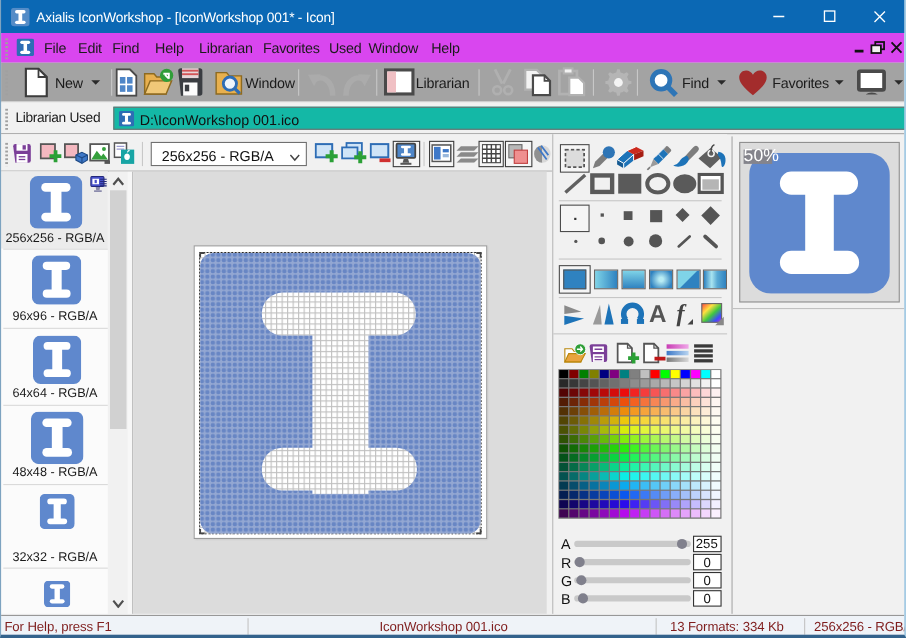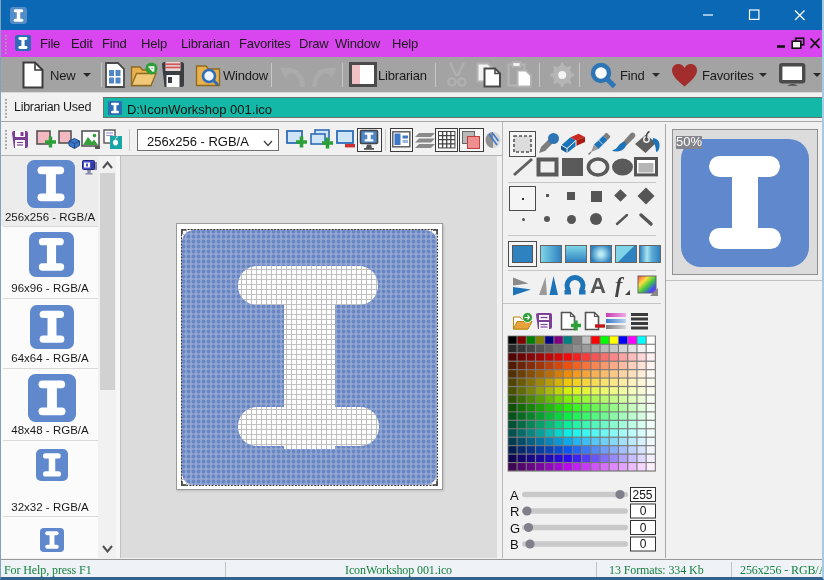--- a/index.html
+++ b/index.html
@@ -5,62 +5,63 @@
 html,body { width:824px; height:580px; overflow:hidden; }
 body { font-family:"Liberation Sans",sans-serif; position:relative; background:#f1f1f1; }
 .abs { position:absolute; }
 .mtxt { font-size:13px; letter-spacing:-0.2px; color:#1b1b1b; position:absolute; top:6px; }
 .grip { position:absolute; left:3px; width:4px; background-image:radial-gradient(circle, #a0a0a0 0.9px, transparent 1.1px); background-size:3.5px 3.5px; }
 .sep1 { position:absolute; width:1px; background:#c8c8c8; }
 .tbtxt { font-size:13px; letter-spacing:-0.2px; color:#1b1b1b; position:absolute; }
 .arrow-down { position:absolute; width:0; height:0; border-left:4px solid transparent; border-right:4px solid transparent; border-top:4.6px solid #2a2a2a; }
 .lbl { position:absolute; font-size:11.5px; color:#1a1a1a; width:98px; text-align:center; }
 .isep { position:absolute; left:2px; width:95px; height:1px; background:#dadada; }
-.statxt { position:absolute; top:3px; font-size:12px; letter-spacing:-0.1px; color:#15803d; white-space:nowrap;font-family:Liberation Serif, serif; }
+.statxt { position:absolute; top:3px; font-size:12px; letter-spacing:-0.1px; color:#7f1d1d; white-space:nowrap; }
 .ssep { position:absolute; top:2px; width:1px; height:15px; background:#c3c3c3; }
 .toolbox { position:absolute; border:1.4px solid #4c4c4c; background:#f5f5f5; }
 </style></head><body>
 <svg width="0" height="0" style="position:absolute">
     <defs>
 <symbol id="appicon" viewBox="0 0 64 64">
   <rect x="0" y="0" width="64" height="64" rx="10" fill="#5f88cd"></rect>
   <rect x="14" y="8.5" width="35.5" height="10.5" rx="5.2" fill="#fff"></rect>
   <rect x="25.5" y="12" width="13" height="40" fill="#fff"></rect>
   <rect x="14" y="44.5" width="36" height="10.5" rx="5.2" fill="#fff"></rect>
 </symbol>
 </defs>
   </svg>
 <div class="abs" style="left:0;top:0;width:824px;height:30px;background:#0b68b4">
     <svg class="abs" style="left:10px;top:7px" width="17" height="17">
       <rect width="17" height="17" rx="3" fill="#548cc7"></rect>
       <rect x="3.7" y="2.2" width="9.5" height="3" rx="1.5" fill="#fff"></rect>
       <rect x="6.8" y="3" width="3.4" height="11" fill="#fff"></rect>
       <rect x="3.7" y="11.8" width="9.6" height="3" rx="1.5" fill="#fff"></rect>
     </svg>
+    <div class="abs" style="left:33px;top:9px;font-size:12.5px;color:#fff;letter-spacing:-0.2px">Axialis IconWorkshop - [IconWorkshop 001* - Icon]</div>
     <svg class="abs" style="left:685px;top:0" width="139" height="30">
       <line x1="18" y1="15" x2="28" y2="15" stroke="#fff" stroke-width="1.2"></line>
       <rect x="64.5" y="10" width="9.4" height="9.4" fill="none" stroke="#fff" stroke-width="1.2"></rect>
       <path d="M 110 10.5 L 119.5 20 M 119.5 10.5 L 110 20" stroke="#fff" stroke-width="1.2"></path>
     </svg>
   </div>
 <div class="abs" style="left:1px;top:30px;width:821px;height:27px;background:#d946ef">
     <div class="grip" style="top:4px;height:20px"></div>
     <svg class="abs" style="left:14px;top:5px" width="16" height="16">
       <rect width="16" height="16" rx="2" fill="#2e6db5"></rect>
       <rect x="3.4" y="2" width="9" height="2.9" rx="1.4" fill="#fff"></rect>
       <rect x="6.4" y="2.9" width="3.2" height="10.4" fill="#fff"></rect>
       <rect x="3.4" y="11.1" width="9.1" height="2.9" rx="1.4" fill="#fff"></rect>
     </svg>
     <div class="mtxt" style="left:39px">File</div>
     <div class="mtxt" style="left:70px">Edit</div>
     <div class="mtxt" style="left:101px">Find</div>
     <div class="mtxt" style="left:140px">Help</div>
     <div class="mtxt" style="left:180px">Librarian</div>
     <div class="mtxt" style="left:238px">Favorites</div>
-    <div class="mtxt" style="left:298px">Draw</div>
+    <div class="mtxt" style="left:298px">Used</div>
     <div class="mtxt" style="left:334px">Window</div>
     <div class="mtxt" style="left:391px">Help</div>
     <svg class="abs" style="left:770px;top:0" width="52" height="28">
       <line x1="6" y1="16.5" x2="14" y2="16.5" stroke="#111" stroke-width="2.6"></line>
       <rect x="24.7" y="8.2" width="8" height="6.6" fill="none" stroke="#111" stroke-width="1.6"></rect>
       <rect x="21.2" y="11.2" width="8.6" height="7" fill="#f1f1f1" stroke="#111" stroke-width="1.6"></rect>
       <path d="M 39.5 8.5 L 48.5 17.8 M 48.5 8.5 L 39.5 17.8" stroke="#111" stroke-width="1.7"></path>
     </svg>
   </div>
 <div class="abs" style="left:1px;top:57px;width:821px;height:36px;background:#a3a3a3;border-bottom:1px solid #d9d9d9">
@@ -770,21 +771,21 @@
     <circle cx="530" cy="544" r="4.6" fill="#80808c"></circle>
     <rect x="630.5" y="537" width="25" height="14" fill="#fff" stroke="#333"></rect>
     <text x="643" y="548" font-size="12" fill="#111" text-anchor="middle" font-family="Liberation Sans">0</text>
   </svg>
 <div class="abs" style="left:661px;top:124px;width:161px;height:434px;background:#f1f1f1"></div>
 <div class="abs" style="left:665px;top:124px;width:1px;height:434px;background:#a8a8a8"></div>
 <div class="abs" style="left:672px;top:129px;width:146px;height:146px;background:#dcdcdc;border:1px solid #909090"></div>
 <svg class="abs" style="left:681px;top:139px" width="128" height="128" viewBox="0 0 64 64">
     <use href="#appicon"></use>
   </svg>
-<div class="abs" style="left:676px;top:136px;width:26px;height:12.5px;background:#84848c;color:#fff;font-size:13px;line-height:12px;text-align:center">50%</div>
+<div class="abs" style="left:676px;top:136px;width:26px;height:12.5px;background:#84848c;color:#fff;font-size:16px;line-height:12px;text-align:center">50%</div>
 <div class="abs" style="left:666px;top:280px;width:156px;height:1px;background:#c0c0c0"></div>
 <div class="abs" style="left:1px;top:559px;width:821px;height:19px;background:#eff3f8;border-top:1px solid #989898">
     <div class="statxt" style="left:3px">For Help, press F1</div>
     <div class="ssep" style="left:224px"></div>
     <div class="statxt" style="left:344px">IconWorkshop 001.ico</div>
     <div class="ssep" style="left:595px"></div>
     <div class="statxt" style="left:608px">13 Formats: 334 Kb</div>
     <div class="ssep" style="left:730px"></div>
     <div class="statxt" style="left:739px">256x256 - RGB/A</div>
   </div>

